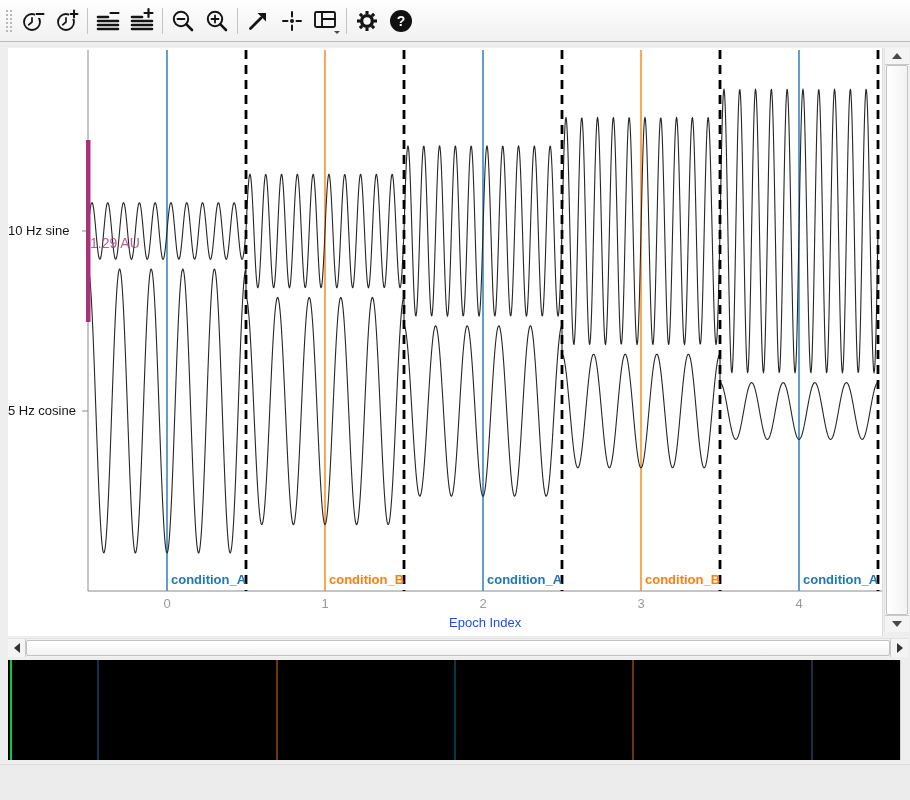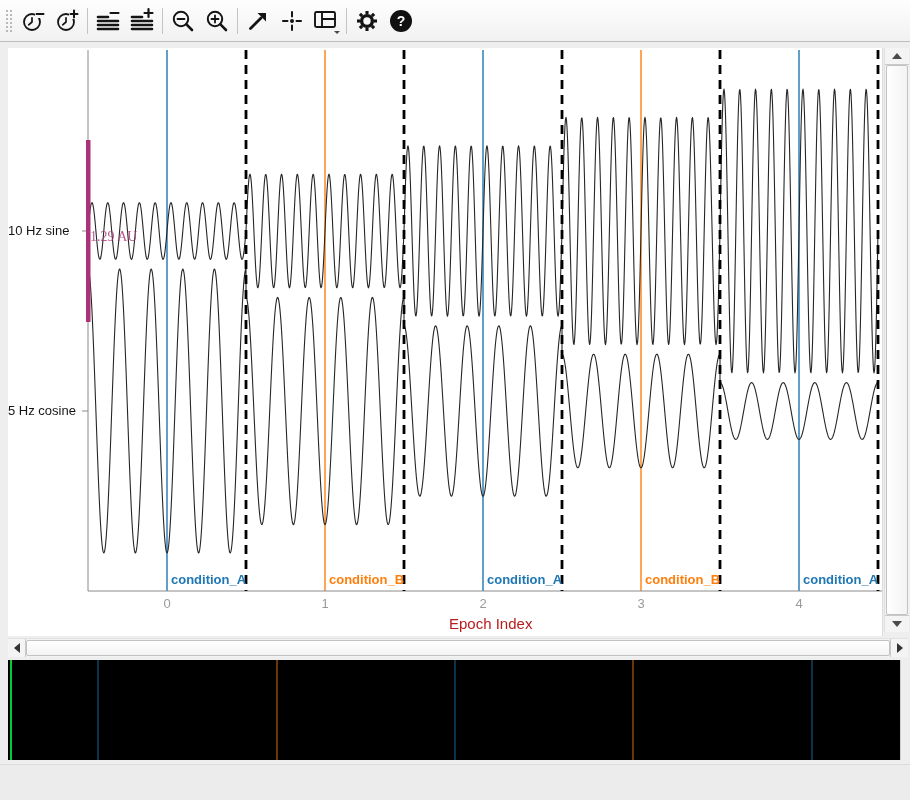--- a/index.html
+++ b/index.html
@@ -20,21 +20,21 @@
 
   
   #plot{position:absolute;left:8px;top:48px;width:874px;height:588px;background:#ffffff;
         border-right:1px solid #dcdcdc;overflow:hidden;}
   #plot-svg{position:absolute;left:0;top:0;}
   .ch-label{position:absolute;left:0;width:77px;height:16px;line-height:16px;
             text-align:left;font-size:13px;color:#151515;white-space:nowrap;}
   .cond-label{position:absolute;height:16px;line-height:16px;font-size:13px;font-weight:bold;
               white-space:nowrap;}
   .x-tick{position:absolute;width:40px;text-align:center;font-size:13px;color:#9a9a9a;}
-  #x-axis-label{position:absolute;font-size:15px;color:#b91c1c;white-space:nowrap;}
+  #x-axis-label{position:absolute;font-size:13px;color:#1d4ed8;white-space:nowrap;}
   #scalebar-text{position:absolute;font-size:14px;color:#AA3377;opacity:.8;white-space:nowrap;}
 
   
   .sb{position:absolute;background:#f2f2f2;}
   #vsb{left:884px;top:48px;width:24px;height:584px;border-left:1px solid #e0e0e0;}
   #hsb{left:8px;top:638px;width:900px;height:18px;border-top:1px solid #e2e2e2;}
   .sb-btn{position:absolute;display:flex;align-items:center;justify-content:center;background:#f4f4f4;}
   #vsb .sb-btn{left:0;width:24px;height:16px;}
   #vsb-up{top:0;border-bottom:1px solid #c9c9c9;}
   #vsb-down{bottom:0;border-top:1px solid #c9c9c9;}
@@ -184,21 +184,21 @@
         <line x1="396" x2="396" y1="2" y2="543" stroke="#000" stroke-width="2.8" stroke-dasharray="9 6"></line>
         <line x1="554" x2="554" y1="2" y2="543" stroke="#000" stroke-width="2.8" stroke-dasharray="9 6"></line>
         <line x1="712" x2="712" y1="2" y2="543" stroke="#000" stroke-width="2.8" stroke-dasharray="9 6"></line>
         <line x1="870" x2="870" y1="2" y2="543" stroke="#000" stroke-width="2.8" stroke-dasharray="9 6"></line>
         <rect x="78" y="92" width="4.5" height="182" fill="#AA3377"></rect>
       </svg>
 
     <div class="ch-label" style="top:175px;">10 Hz sine</div>
     <div class="ch-label" style="top:355px;">5 Hz cosine</div>
 
-    <div id="scalebar-text" style="left:82px;top:181px;font-family:Liberation Serif, serif;">1.29 AU</div>
+    <div id="scalebar-text" style="left:82px;top:187px;">1.29 AU</div>
 
     <div id="x-axis-label" style="left:441px;top:567px;">Epoch Index</div>
 
   <div class="cond-label" style="left: 163px; top: 524px; color: rgb(31, 119, 180);">condition_A</div>
       <div class="x-tick" style="left: 139px; top: 548px;">0</div>
       <div class="cond-label" style="left: 321px; top: 524px; color: rgb(255, 127, 14);">condition_B</div>
       <div class="x-tick" style="left: 297px; top: 548px;">1</div>
       <div class="cond-label" style="left: 479px; top: 524px; color: rgb(31, 119, 180);">condition_A</div>
       <div class="x-tick" style="left: 455px; top: 548px;">2</div>
       <div class="cond-label" style="left: 637px; top: 524px; color: rgb(255, 127, 14);">condition_B</div>

